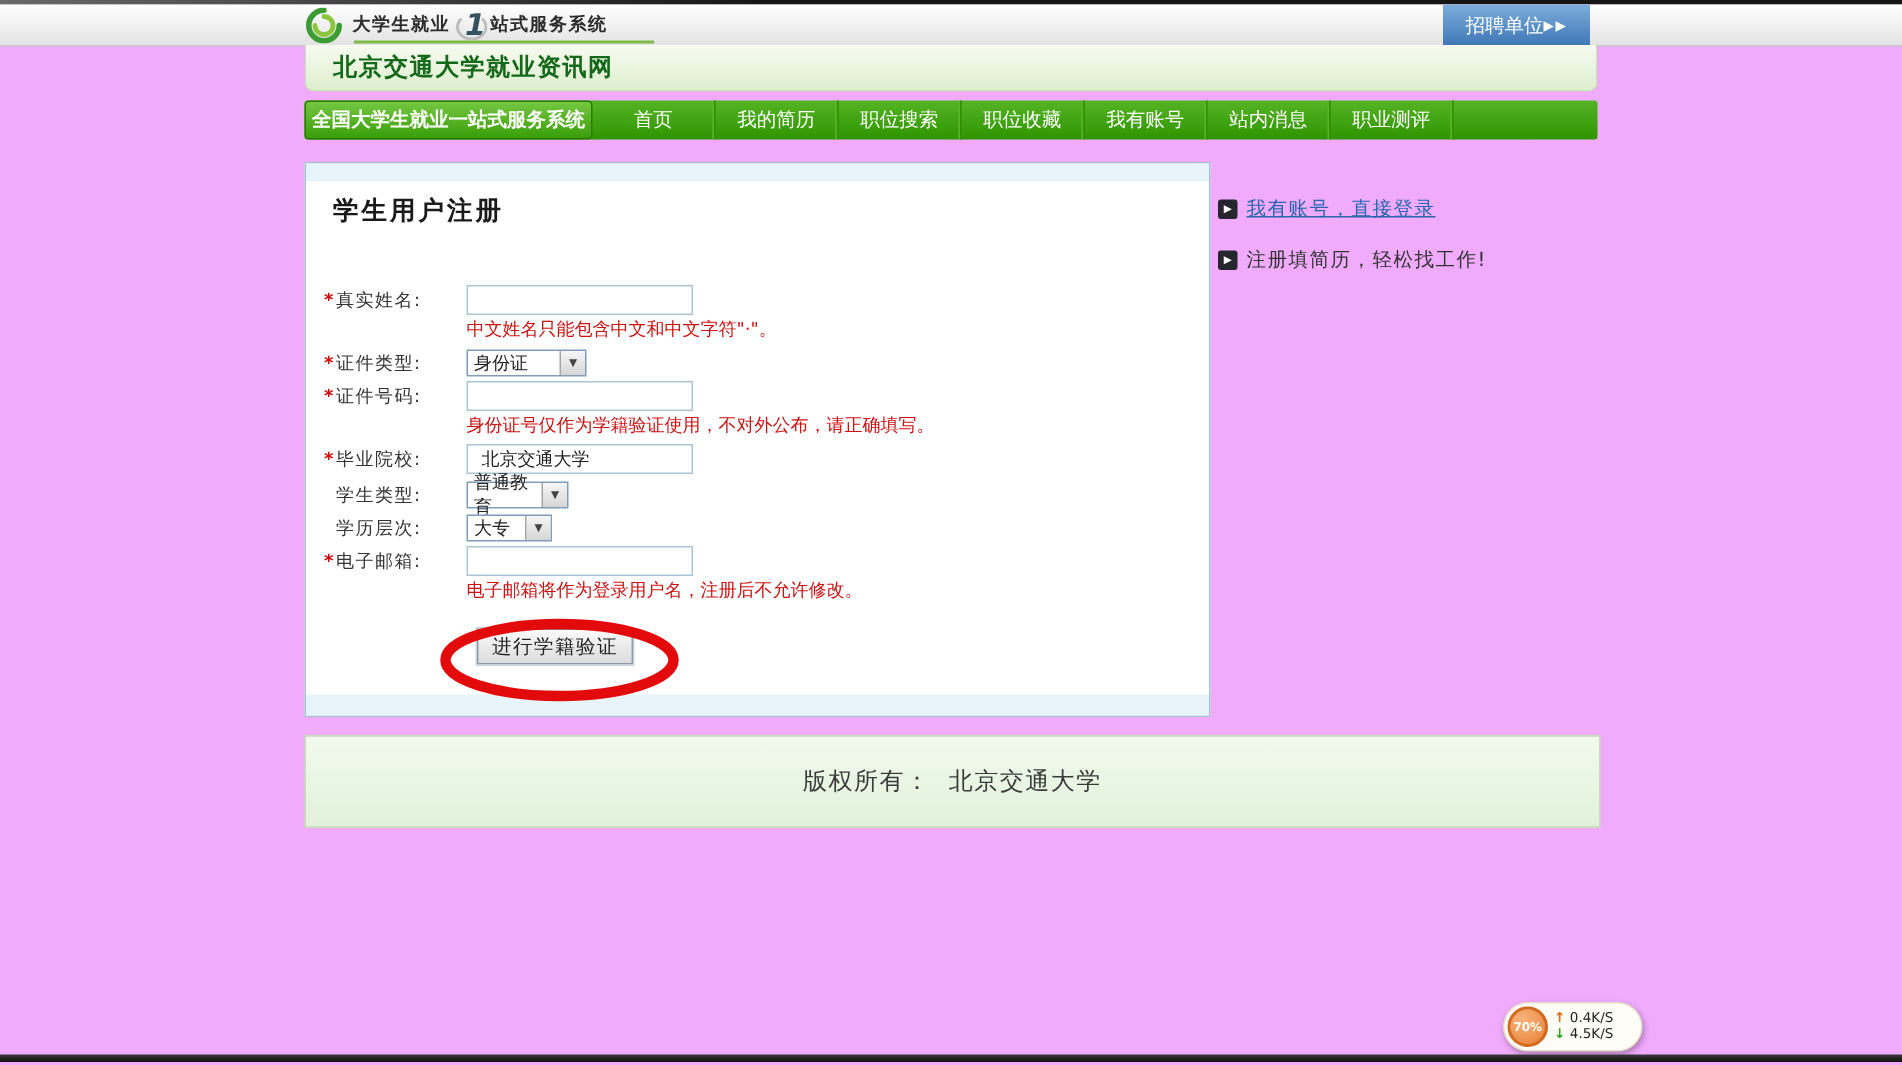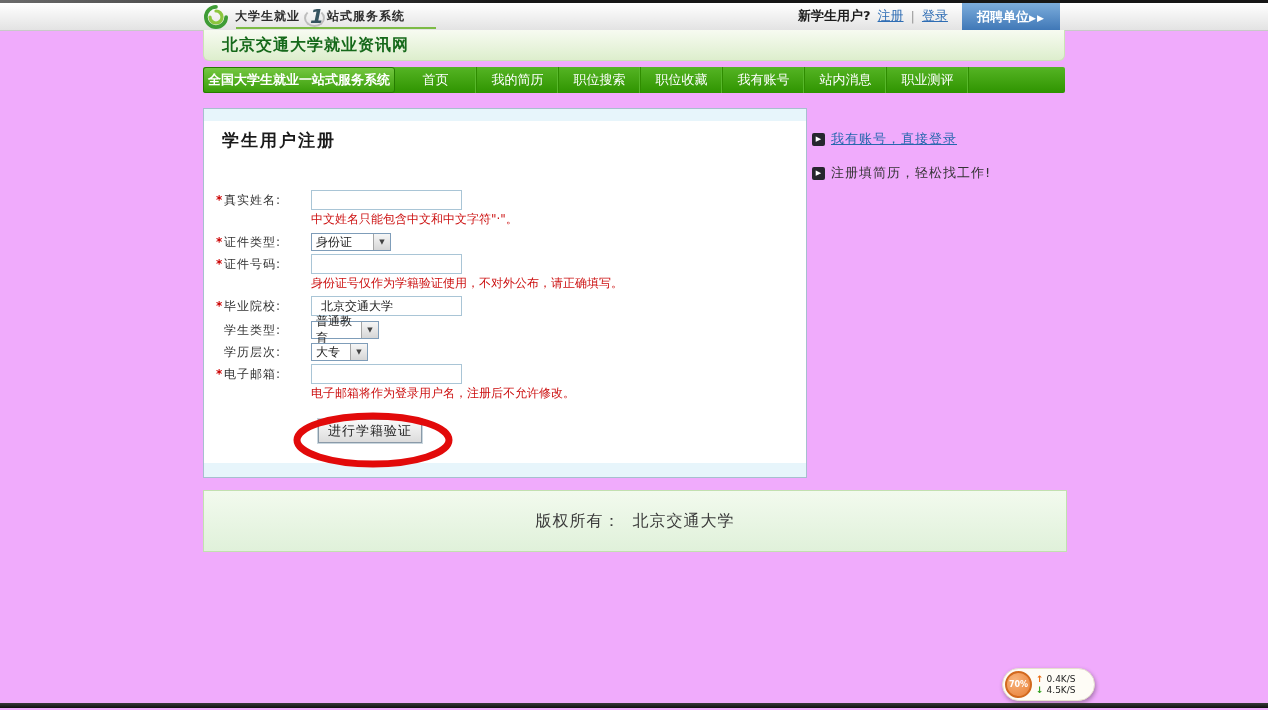--- a/index.html
+++ b/index.html
@@ -19,21 +19,21 @@
   .logo-one::before{content:"";position:absolute;left:-6px;top:5px;width:17px;height:14px;border:2px solid #bdbdbd;
                     border-top-color:transparent;border-radius:50%;}
   .logo svg{margin-right:7px;}
   .logo-underline{position:absolute;left:236px;top:24px;width:200px;height:2px;background:#7cbb45;}
 
   .header-links{position:absolute;left:798px;top:0;height:26px;display:flex;align-items:center;gap:7px;font-size:13px;}
   .new-user{font-weight:bold;color:#1d1d1d;}
   .hlink{color:#2e6db4;text-decoration:underline;cursor:pointer;}
   .hsep{color:#9a9a9a;}
   .employer-btn{position:absolute;left:962px;top:0;width:98px;height:27px;cursor:pointer;
-                background:linear-gradient(#7caddc,#4078b7);color:#fff;font-size:13px;font-weight:bold;
+                background:linear-gradient(#7caddc,#4078b7);color:#fff;font-size:13px;font-weight:normal;
                 display:flex;align-items:center;justify-content:center;gap:0;}
   .employer-arrows{font-size:9px;letter-spacing:1px;position:relative;top:1px;}
 
   
   .banner{position:absolute;left:203px;top:30px;width:862px;height:31px;box-sizing:border-box;
           background:linear-gradient(#f7fbf1,#ddeecd);border:1px solid #cbe3b6;border-top:none;
           border-radius:0 0 6px 6px;display:flex;align-items:center;padding-left:18px;}
   .banner-title{font-size:16px;font-weight:bold;color:#15691a;letter-spacing:1px;}
 
   
@@ -110,26 +110,20 @@
       <svg width="24" height="24" viewBox="0 0 26 26">
         <path d="M13 2 A11 11 0 1 0 24 13" fill="none" stroke="#3e9c35" stroke-width="4" stroke-linecap="round"></path>
         <path d="M13 6.5 A6.5 6.5 0 1 1 6.5 13" fill="none" stroke="#8cc63e" stroke-width="3.5" stroke-linecap="round"></path>
       </svg>
       <span class="logo-text">大学生就业</span>
       <span class="logo-one">1</span>
       <span class="logo-text">站式服务系统</span>
     </div>
     <div class="logo-underline"></div>
 
-    <div class="header-links">
-      <span class="new-user">新学生用户?</span>
-      <a class="hlink">注册</a>
-      <span class="hsep">|</span>
-      <a class="hlink">登录</a>
-    </div>
     <div class="employer-btn">
       <span>招聘单位</span>
       <span class="employer-arrows">▶▶</span>
     </div>
   </div>
 
   <div class="banner">
     <span class="banner-title">北京交通大学就业资讯网</span>
   </div>
 

